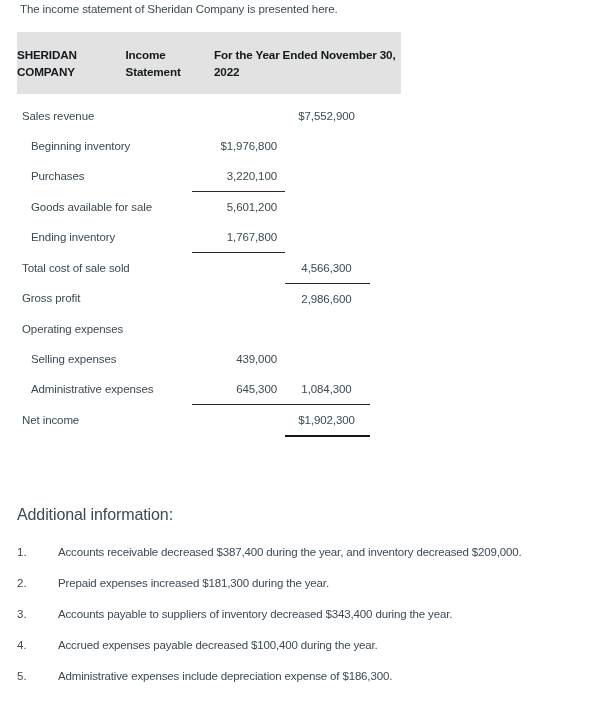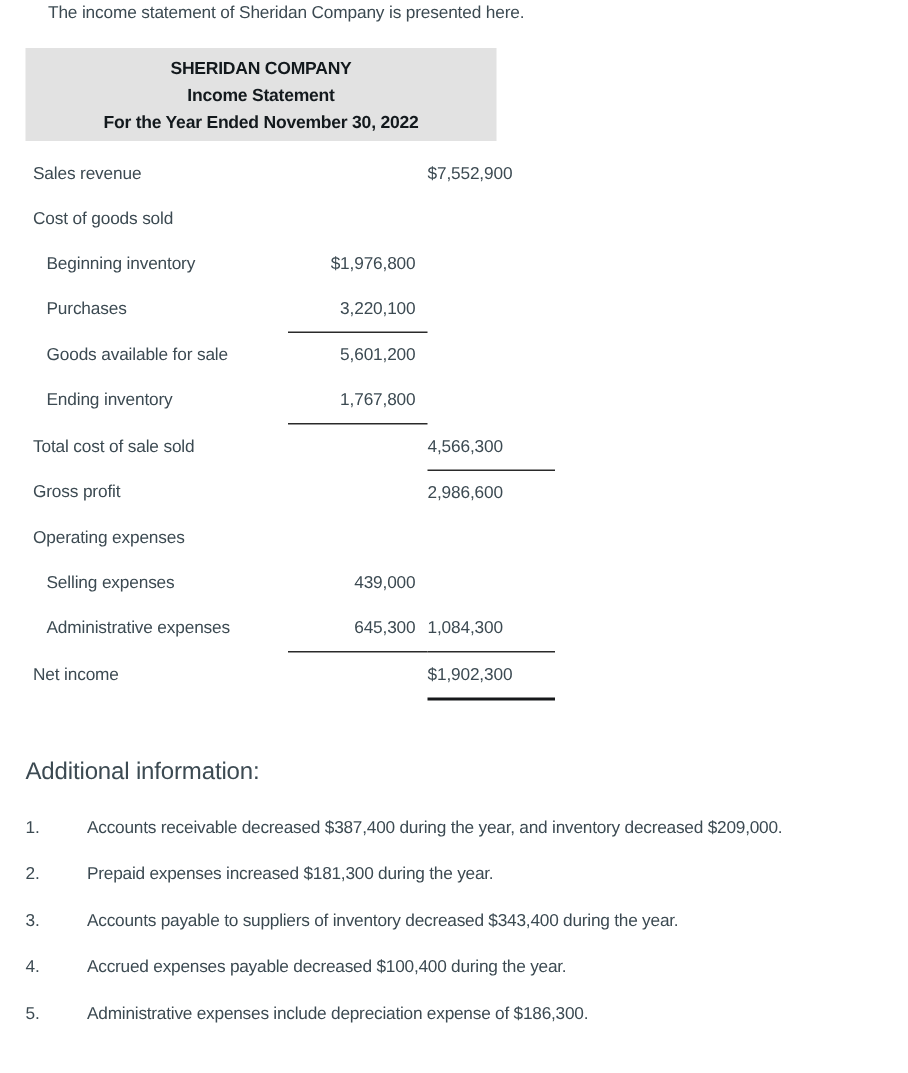--- a/index.html
+++ b/index.html
@@ -11,38 +11,38 @@
     width: 605px;
     height: 715px;
     font-family: "Liberation Sans", sans-serif;
     color: #37424a;
     position: relative;
     overflow: hidden;
   }
 
   .intro {
     position: absolute;
-    left: 32px;
+    left: 20px;
     top: 3px;
     font-size: 11.5px;
     color: #3c4a52;
     letter-spacing: -0.1px;
   }
 
   
   .stmt-header {
     position: absolute;
     left: 17px;
     top: 32px;
-    width: 314px;
+    width: 384px;
     height: 62px;
     background: #e2e2e2;
     box-sizing: border-box;
     display: flex;
-    flex-direction: column;
+    flex-direction: row;
     align-items: center;
     justify-content: center;
     gap: 1px;
   }
   .stmt-header div {
     font-size: 11.7px;
     font-weight: bold;
     color: #13191d;
     line-height: 17px;
     letter-spacing: -0.15px;
@@ -61,21 +61,21 @@
     font-size: 11.5px;
     color: #3c4a52;
     padding: 0;
     height: 30px;
     vertical-align: middle;
     letter-spacing: -0.1px;
     white-space: nowrap;
   }
   .c-label { width: 170px; padding-left: 5px !important; }
   .c-num1  { width: 85px;  text-align: right; padding-right: 8px !important; }
-  .c-num2  { width: 83px;  text-align: left; padding-right: 2px !important; }
+  .c-num2  { width: 83px;  text-align: center; padding-right: 2px !important; }
 
   .indent { padding-left: 14px !important; }
 
   
   .rule       { border-bottom: 1.3px solid #2a2a2a; }
   .rule-thick { border-bottom: 2.6px solid #16181a; }
 
   
   .addl-title {
     position: absolute;
@@ -121,25 +121,20 @@
 </div>
 
 <table class="stmt">
   <tbody>
       <tr>
         <td class="c-label">Sales revenue</td>
         <td class="c-num1"></td>
         <td class="c-num2">$7,552,900</td>
       </tr>
       <tr>
-        <td class="c-label">Cost of goods sold</td>
-        <td class="c-num1"></td>
-        <td class="c-num2"></td>
-      </tr>
-      <tr>
         <td class="c-label indent">Beginning inventory</td>
         <td class="c-num1">$1,976,800</td>
         <td class="c-num2"></td>
       </tr>
       <tr>
         <td class="c-label indent">Purchases</td>
         <td class="c-num1 rule">3,220,100</td>
         <td class="c-num2"></td>
       </tr>
       <tr>

